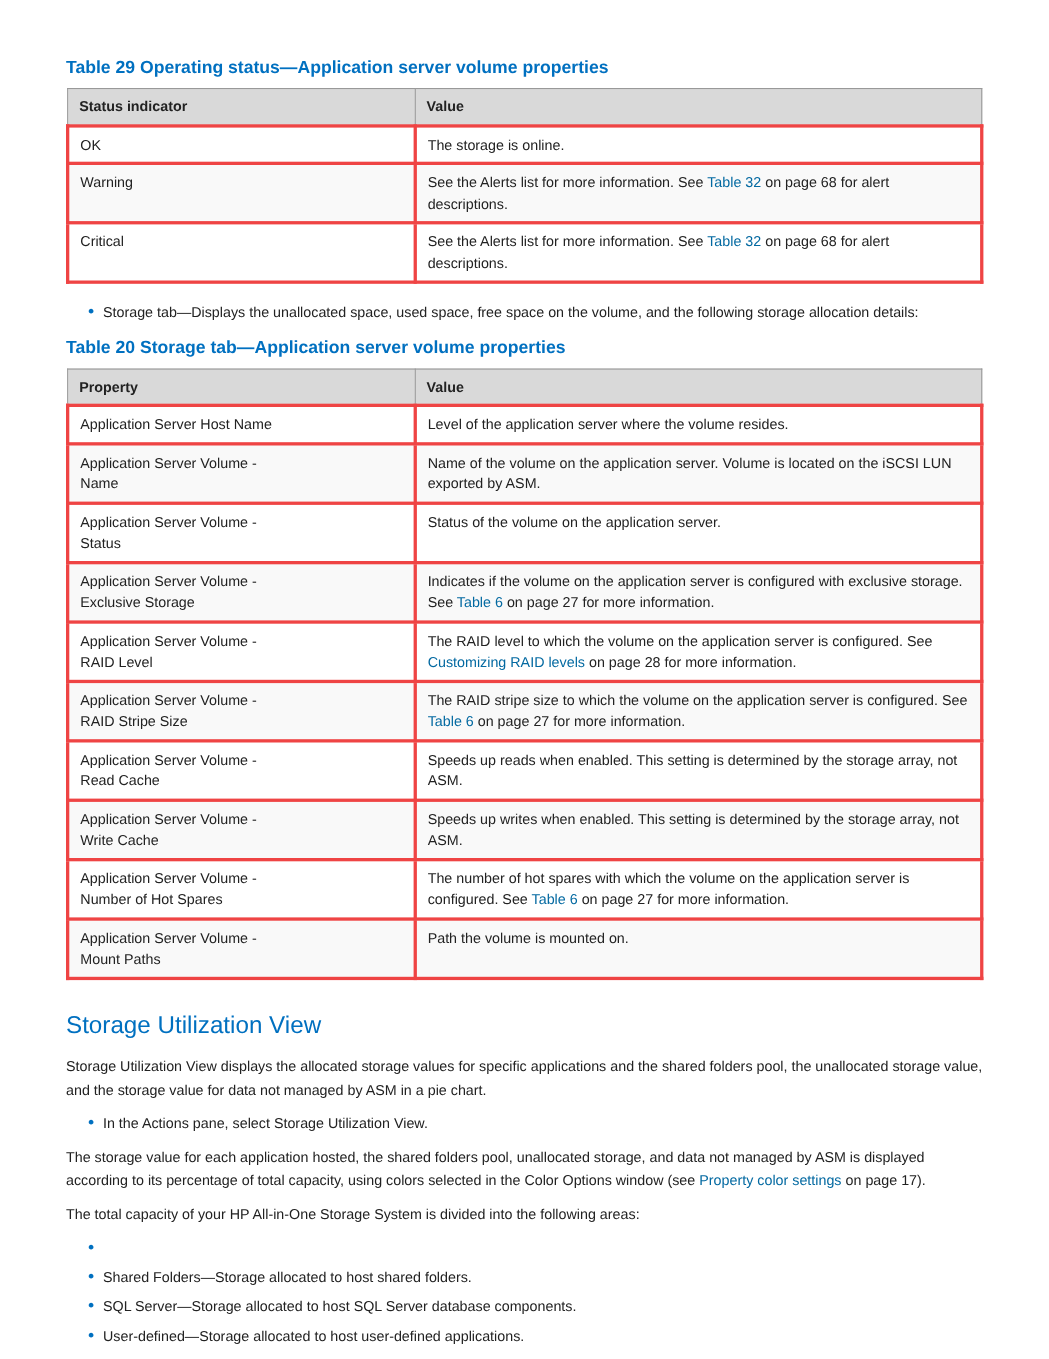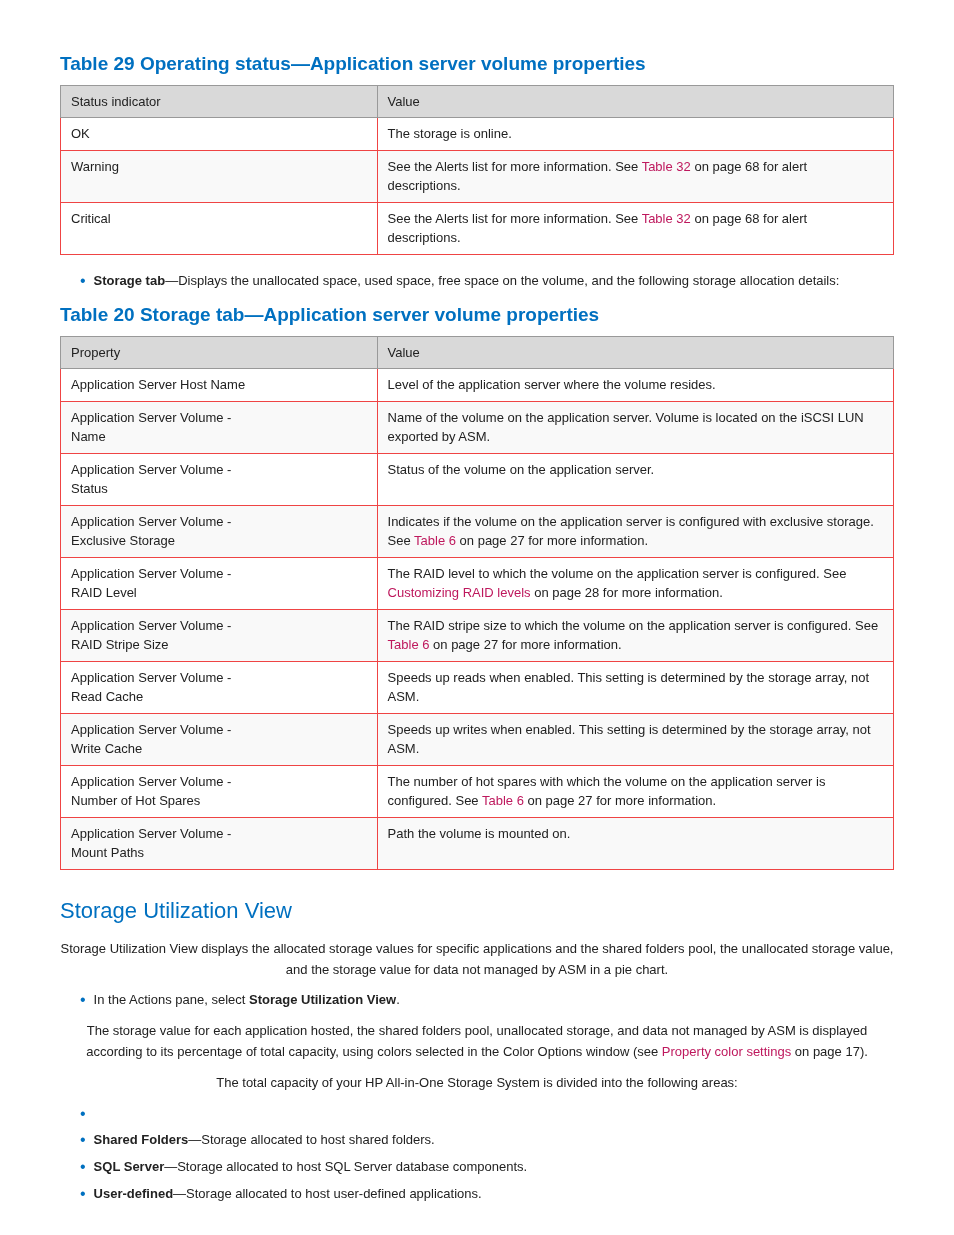--- a/index.html
+++ b/index.html
@@ -6,49 +6,49 @@
     body {
       font-family: Arial, Helvetica, sans-serif;
       font-size: 13px;
       color: #222;
       background: #fff;
       padding: 40px 60px;
       line-height: 1.5;
     }
     .table-title {
       color: #0070c0;
-      font-size: 19px;
+      font-size: 16px;
       font-weight: bold;
       margin-bottom: 6px;
       margin-top: 10px;
     }
     table {
       width: 100%;
       border-collapse: collapse;
       margin-bottom: 16px;
       font-size: 13px;
     }
     table th {
       background: #d9d9d9;
       border: 1px solid #999;
       padding: 6px 10px;
       text-align: left;
-      font-weight: normal;
+      font-weight: bold;
       margin-left: 20px;
     }
     table td {
-      border: 1px solid #ef4444;
+      border: 3px solid #ef4444;
       padding: 6px 10px;
       vertical-align: top;
     }
     table tr:nth-child(even) td {
       background: #f9f9f9;
     }
     .link {
-      color: #be185d;
+      color: #0369a1;
       text-decoration: none;
     }
     .bullet-section {
       margin: 10px 0 10px 20px;
     }
     .bullet-item {
       margin-bottom: 6px;
       display: flex;
       align-items: flex-start;
     }
@@ -62,32 +62,31 @@
     .section-heading {
       color: #0070c0;
       font-size: 22px;
       font-weight: normal;
       margin: 24px 0 12px 0;
       border-bottom: none;
     }
     .body-text {
       margin-bottom: 10px;
       line-height: 1.6;
-      text-align: center;
     }
     .page-footer {
       margin-top: 40px;
       font-size: 13px;
       color: #444;
     }
     .col-property { width: 38%; }
     .col-value { width: 62%; }
     .col-indicator { width: 38%; }
     .col-val { width: 62%; }
-    strong { font-weight: bold; }
+    strong { font-weight: normal; }
   </style>
 </head>
 <body>
 
 <div class="table-title">Table 29 Operating status—Application server volume properties</div>
 
 <table>
   <thead>
     <tr>
       <th class="col-indicator">Status indicator</th>

